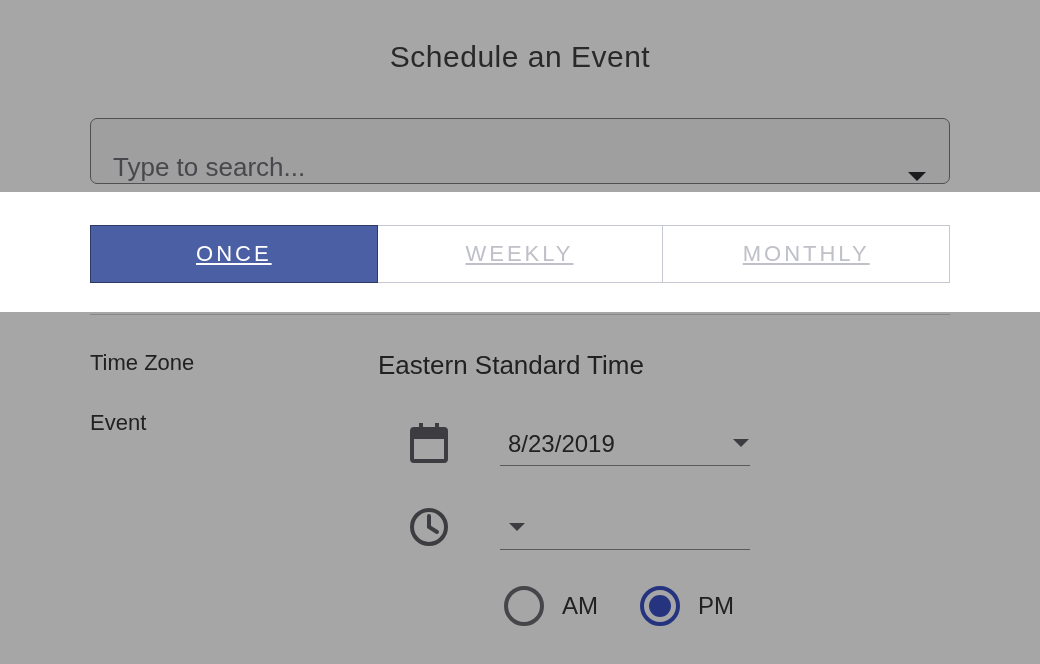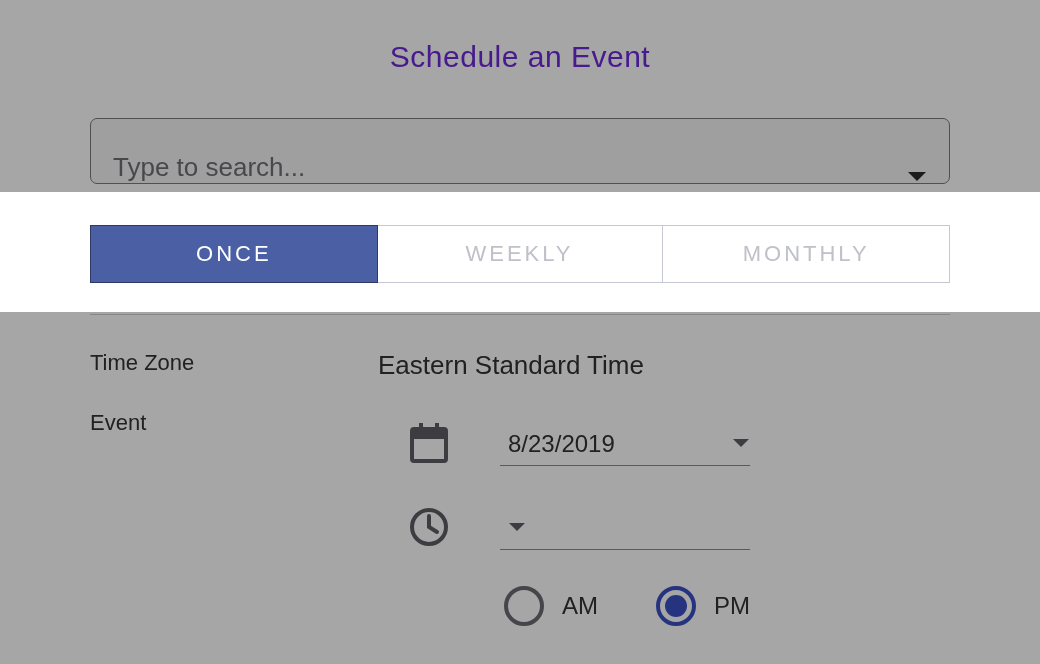--- a/index.html
+++ b/index.html
@@ -31,21 +31,21 @@
     background: #ffffff;
   }
 
   .page-title {
     position: absolute;
     top: 40px;
     left: 0; right: 0;
     text-align: center;
     font-size: 30px;
     font-weight: 400;
-    color: #6d28d9;
+    color: #404040;
     letter-spacing: 0.5px;
   }
 
   
   .search {
     position: absolute;
     top: 118px;
     left: 90px;
     width: 860px;
     height: 66px;
@@ -79,20 +79,21 @@
     display: flex;
     align-items: center;
     justify-content: center;
     font-size: 22px;
     letter-spacing: 3px;
     font-weight: 300;
     color: #bfc0c8;
     background: #ffffff;
     cursor: pointer;
     border-right: 1px solid #c5c7d2;
+    text-decoration: underline;
   }
   .freq-tab:last-child { border-right: none; }
   .freq-tab.active {
     background: #4b5fa5;
     color: #ffffff;
     border: 1px solid #2e3a63;
     margin: -1px;
     position: relative;
   }
 
@@ -161,21 +162,21 @@
   .date-select { top: 422px; }
   .time-select { top: 506px; }
 
   
   .ampm {
     position: absolute;
     left: 504px;
     top: 586px;
     display: flex;
     align-items: flex-end;
-    gap: 58px;
+    gap: 42px;
   }
   .radio {
     display: flex;
     align-items: center;
     gap: 18px;
     cursor: pointer;
   }
   .radio-circle {
     width: 40px; height: 40px;
     border-radius: 50%;

